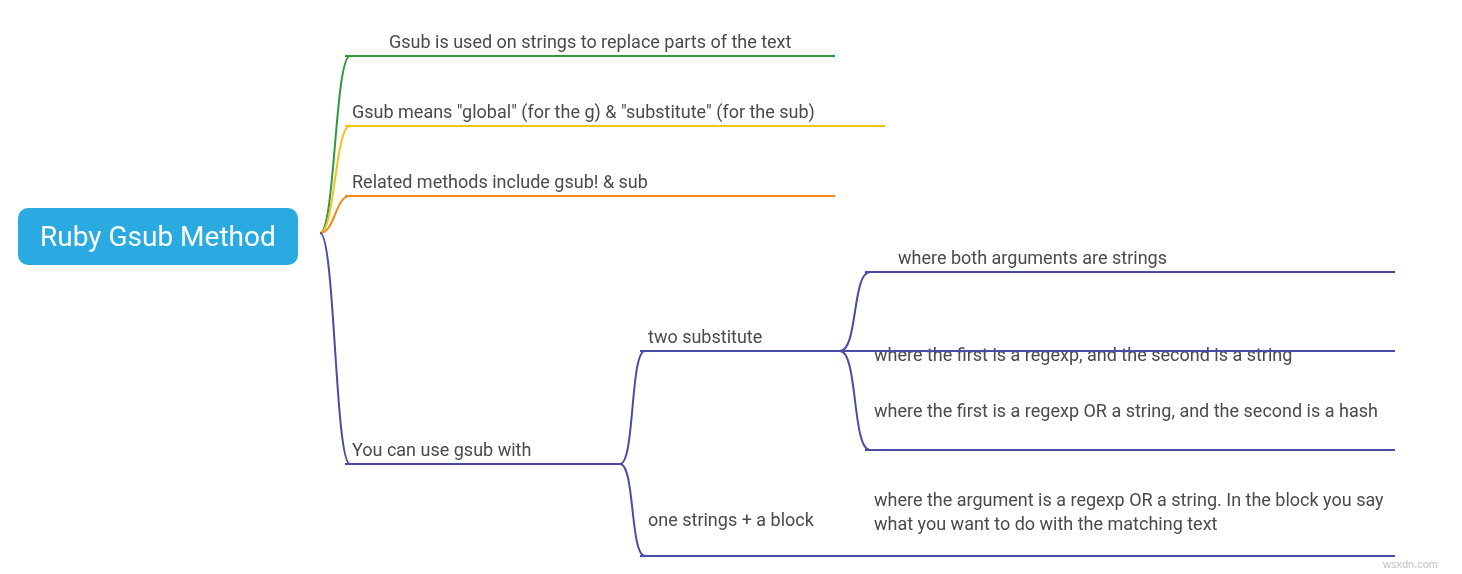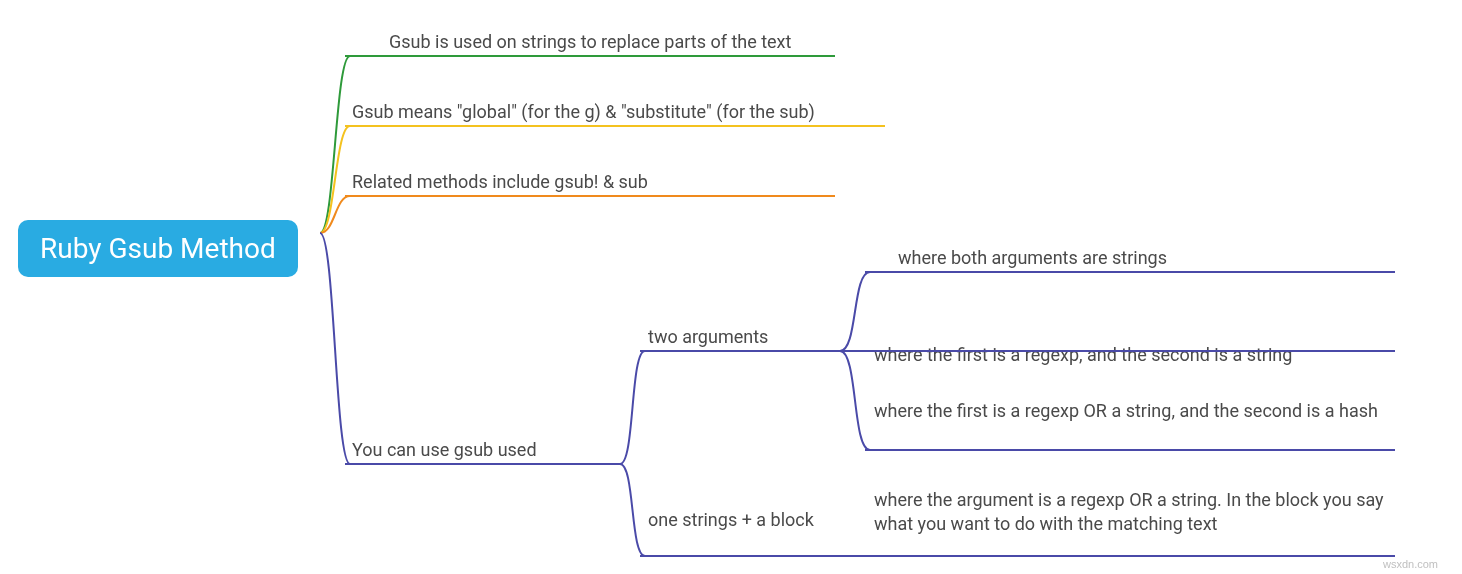--- a/index.html
+++ b/index.html
@@ -9,21 +9,21 @@
     font-family: -apple-system, BlinkMacSystemFont, "Segoe UI", Roboto, "Helvetica Neue", Arial, sans-serif;
     background: #ffffff;
     width: 1462px;
     height: 574px;
     position: relative;
     overflow: hidden;
   }
   .root-node {
     position: absolute;
     left: 18px;
-    top: 220px;
+    top: 208px;
     background: #29abe2;
     color: #ffffff;
     font-size: 28px;
     font-weight: 400;
     padding: 12px 22px;
     border-radius: 10px;
     white-space: nowrap;
   }
   .node-text {
     position: absolute;
@@ -48,23 +48,23 @@
   }
 </style>
 </head>
 <body>
 
 <div class="root-node">Ruby Gsub Method</div>
 
 <div class="node-text" style="left:368px; top:30px;margin-left:21px;">Gsub is used on strings to replace parts of the text</div>
 <div class="node-text" style="left:352px; top:100px;">Gsub means "global" (for the g) &amp; "substitute" (for the sub)</div>
 <div class="node-text" style="left:352px; top:170px;">Related methods include gsub! &amp; sub</div>
-<div class="node-text" style="left:352px; top:438px;">You can use gsub used</div>
+<div class="node-text" style="left:352px; top:438px;">You can use gsub with</div>
 
-<div class="node-text" style="left:648px; top:325px;">two arguments</div>
+<div class="node-text" style="left:648px; top:325px;">two substitute</div>
 <div class="node-text" style="left:648px; top:508px; width:170px;">one strings + a block</div>
 
 <div class="node-text" style="left:874px; top:246px;margin-left:24px;">where both arguments are strings</div>
 <div class="node-text" style="left:874px; top:343px;">where the first is a regexp, and the second is a string</div>
 <div class="node-text" style="left:874px; top:399px; width:510px;">where the first is a regexp OR a string, and the second is a hash</div>
 <div class="node-text" style="left:874px; top:488px; width:520px;">where the argument is a regexp OR a string. In the block you say what you want to do with the matching text</div>
 
 <div class="watermark">wsxdn.com</div>
 
 <svg class="connectors">

